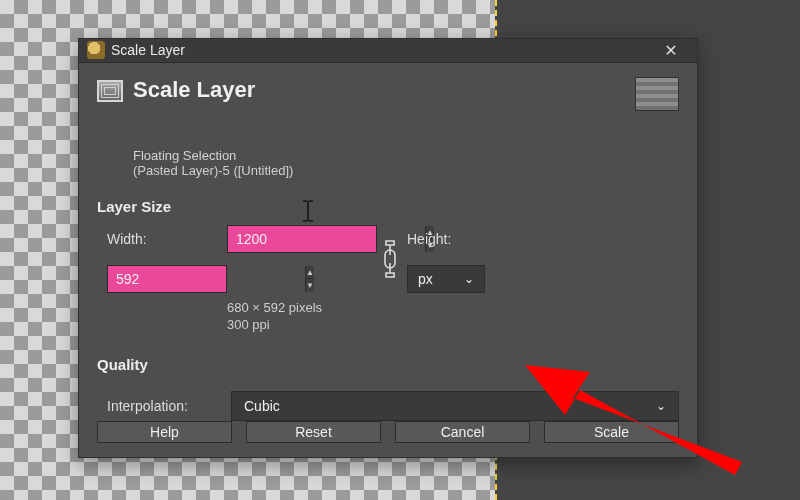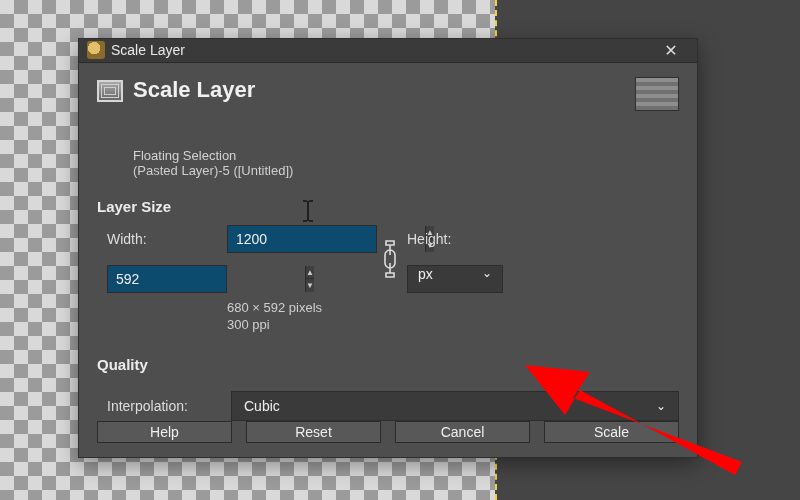--- a/index.html
+++ b/index.html
@@ -46,32 +46,32 @@
   .header-text .h-sub1{ font-size:13px; color:#d3d3d3;margin-top:45px;}
   .header-text .h-sub2{ font-size:13px; color:#cfcfcf;}
   .thumb{ width:44px; height:34px; margin-left:auto; background:
     repeating-linear-gradient(#8e8e8e 0 4px,#707070 4px 8px);
     border:1px solid #2f2f2f;}
 
   .section-title{ font-size:15px; font-weight:700; color:#ececec; margin:6px 0 10px 0;}
 
   .size-grid{ display:grid; grid-template-columns:120px 150px 30px 110px; row-gap:12px; align-items:center; margin-left:10px;}
   .lbl{ font-size:14px; color:#ddd; }
-  .spin{ display:flex; height:28px; border:1px solid #2c2c2c; background:#0c4a6e;}
+  .spin{ display:flex; height:28px; border:1px solid #2c2c2c; background:#ec4899;}
   .spin input{ flex:1; background:transparent; border:none; color:#eee; font-size:14px;
     padding:0 8px; outline:none; text-align:left;}
   .spin .arrows{ width:20px; display:flex; flex-direction:column; border-left:1px solid #2c2c2c;}
   .spin .arrows span{ flex:1; display:flex; align-items:center; justify-content:center;
     font-size:8px; color:#ccc; cursor:pointer; background:#3f3f3f;}
   .spin .arrows span:first-child{border-bottom:1px solid #2c2c2c;}
   .chain{ grid-row:1 / span 2; grid-column:3; display:flex; align-items:center; justify-content:center;
     color:#ddd; font-size:18px;}
   .chain svg{width:20px;height:40px;}
   .unit-sel{ grid-row:2; grid-column:4; height:28px; background:#3a3a3a; border:1px solid #2c2c2c;
-    display:flex; padding:0 10px; gap:8px; color:#eee; font-size:14px; width:96px;}
+    display:flex; align-items:center; padding:0 10px; gap:8px; color:#eee; font-size:14px; width:78px;}
   .unit-sel .chev{margin-left:auto;font-size:12px;}
 
   .info-lines{ margin:6px 0 8px 130px; font-size:13px; color:#cfcfcf; line-height:1.35;}
 
   .interp-row{ display:flex; align-items:center; gap:14px; margin:8px 0 0 10px;}
   .interp-row .lbl{ width:110px;}
   .dropdown{ flex:1; height:30px; background:#3a3a3a; border:1px solid #2c2c2c;
     display:flex; align-items:center; padding:10px 12px; color:#eee; font-size:14px;}
   .dropdown .chev{margin-left:auto;font-size:12px;}
 

